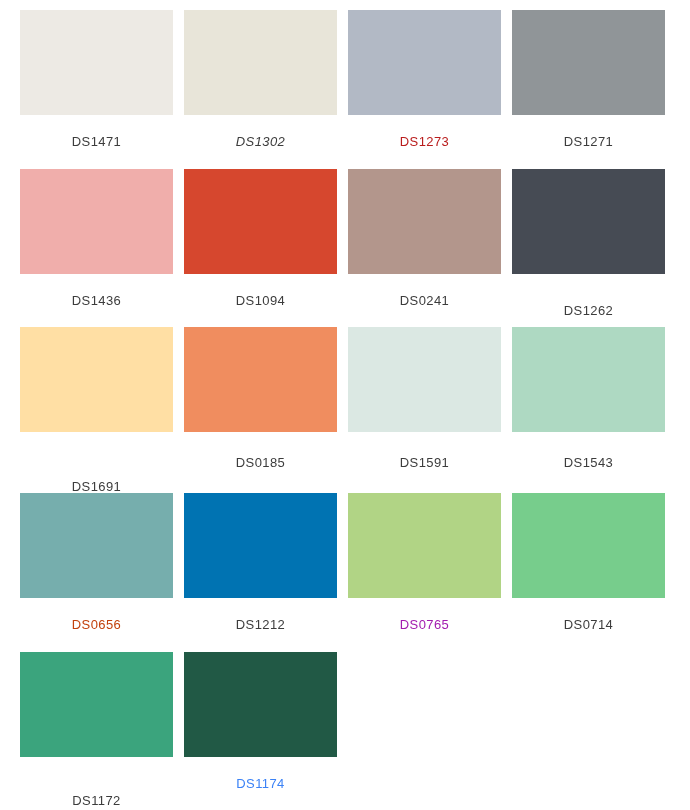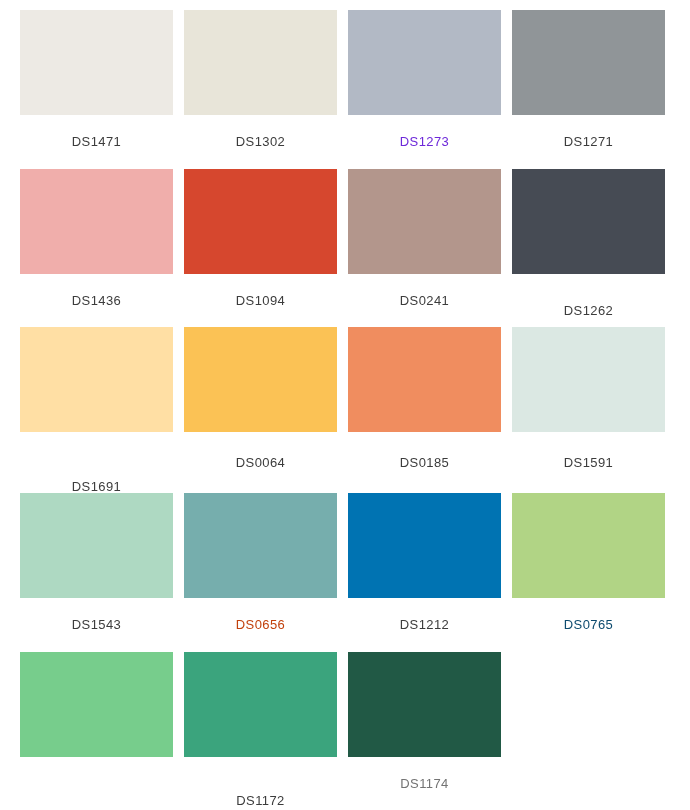--- a/index.html
+++ b/index.html
@@ -53,25 +53,25 @@
 </head>
 <body style="background-color: rgb(255, 255, 255);">
 
 <div id="palette-grid">
     <div class="swatch-cell">
       <div class="swatch-chip" style="background-color: rgb(237, 234, 228);"></div>
       <div class="swatch-label" style="color: rgb(60, 60, 60);">DS1471</div>
     </div>
     <div class="swatch-cell">
       <div class="swatch-chip" style="background-color: rgb(232, 229, 217);"></div>
-      <div class="swatch-label" style="color: rgb(60, 60, 60);">DS1302</div>
+      <div class="swatch-label" style="color: rgb(60, 60, 60); font-style: italic;">DS1302</div>
     </div>
     <div class="swatch-cell">
       <div class="swatch-chip" style="background-color: rgb(178, 185, 197);"></div>
-      <div class="swatch-label" style="color: #6d28d9; text-align: center;">DS1273</div>
+      <div class="swatch-label" style="color: #b91c1c; text-align: center;">DS1273</div>
     </div>
     <div class="swatch-cell">
       <div class="swatch-chip" style="background-color: rgb(144, 149, 152);"></div>
       <div class="swatch-label" style="color: rgb(60, 60, 60);">DS1271</div>
     </div>
     <div class="swatch-cell">
       <div class="swatch-chip" style="background-color: rgb(240, 174, 171);"></div>
       <div class="swatch-label" style="color: rgb(60, 60, 60);">DS1436</div>
     </div>
     <div class="swatch-cell">
@@ -84,24 +84,20 @@
     </div>
     <div class="swatch-cell">
       <div class="swatch-chip" style="background-color: rgb(70, 75, 84);"></div>
       <div class="swatch-label" style="color: rgb(60, 60, 60); margin-top: 20px;">DS1262</div>
     </div>
     <div class="swatch-cell">
       <div class="swatch-chip" style="background-color: rgb(255, 223, 164);"></div>
       <div class="swatch-label" style="color: rgb(60, 60, 60); margin-top: 48px;">DS1691</div>
     </div>
     <div class="swatch-cell">
-      <div class="swatch-chip" style="background-color: rgb(251, 194, 85);"></div>
-      <div class="swatch-label" style="color: rgb(60, 60, 60);">DS0064</div>
-    </div>
-    <div class="swatch-cell">
       <div class="swatch-chip" style="background-color: rgb(240, 141, 95);"></div>
       <div class="swatch-label" style="color: rgb(60, 60, 60);">DS0185</div>
     </div>
     <div class="swatch-cell">
       <div class="swatch-chip" style="background-color: rgb(219, 232, 227);"></div>
       <div class="swatch-label" style="color: rgb(60, 60, 60);">DS1591</div>
     </div>
     <div class="swatch-cell">
       <div class="swatch-chip" style="background-color: rgb(174, 217, 194);"></div>
       <div class="swatch-label" style="color: rgb(60, 60, 60); text-align: right;">DS1543</div>
@@ -109,26 +105,27 @@
     <div class="swatch-cell">
       <div class="swatch-chip" style="background-color: rgb(118, 174, 173);"></div>
       <div class="swatch-label" style="color: #c2410c;">DS0656</div>
     </div>
     <div class="swatch-cell">
       <div class="swatch-chip" style="background-color: rgb(0, 115, 178);"></div>
       <div class="swatch-label" style="color: rgb(60, 60, 60);">DS1212</div>
     </div>
     <div class="swatch-cell">
       <div class="swatch-chip" style="background-color: rgb(177, 212, 133);"></div>
-      <div class="swatch-label" style="color: #0c4a6e; text-align: center;">DS0765</div>
+      <div class="swatch-label" style="color: #a21caf; text-align: center;">DS0765</div>
     </div>
     <div class="swatch-cell">
       <div class="swatch-chip" style="background-color: rgb(119, 205, 140);"></div>
+      <div class="swatch-label" style="color: rgb(60, 60, 60);">DS0714</div>
     </div>
     <div class="swatch-cell">
       <div class="swatch-chip" style="background-color: rgb(59, 164, 125);"></div>
       <div class="swatch-label" style="color: rgb(60, 60, 60); margin-top: 34px;">DS1172</div>
     </div>
     <div class="swatch-cell">
       <div class="swatch-chip" style="background-color: rgb(33, 89, 69);"></div>
-      <div class="swatch-label" style="color: #737373; text-align: right;">DS1174</div>
+      <div class="swatch-label" style="color: #3b82f6; text-align: right;">DS1174</div>
     </div>
   </div>
 
 </body></html>

